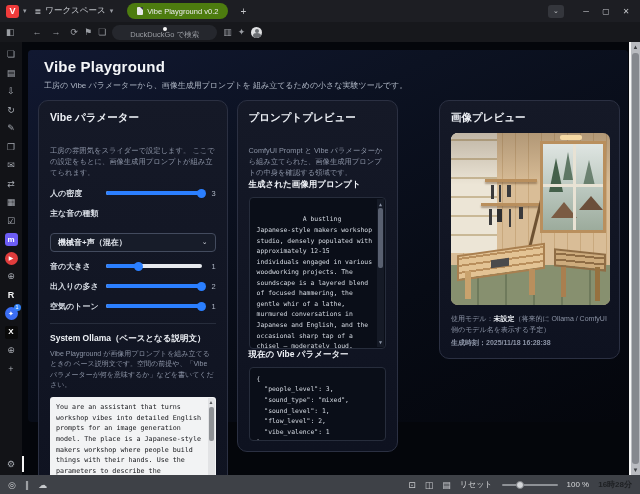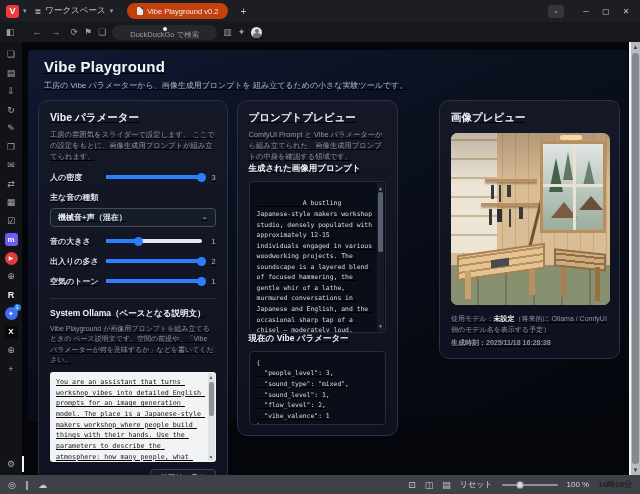--- a/index.html
+++ b/index.html
@@ -8,21 +8,21 @@
   .window { position:relative; width:640px; height:494px; background:#1d1e23; overflow:hidden; }
 
   
   .titlebar { position:absolute; left:0; top:0; width:640px; height:22px; background:#1d1e23;
     display:flex; align-items:center; padding:0 6px; gap:4px; }
   .vlogo { width:13px; height:13px; border-radius:3px; background:#ef3b3b; color:#fff; font-size:9px;
     font-weight:bold; display:flex; align-items:center; justify-content:center; }
   .tb-caret { color:#9a9da3; font-size:7px; }
   .ws-btn { display:flex; align-items:center; gap:4px; color:#cfd2d8; font-size:8.5px; padding:2px 4px; }
   .ws-icon { color:#b9bcc2; font-size:8px; }
-  .tab { display:flex; align-items:center; gap:4px; background:#c2410c; border-radius:9px; height:16px;
+  .tab { display:flex; align-items:center; gap:4px; background:#4d7c0f; border-radius:9px; height:16px;
     padding:0 10px; margin-left:6px; color:#ececee; font-size:7.5px; }
   .doc-icon { width:6px; height:8px; background:#e8e9ea; border-radius:1px; position:relative; }
   .doc-icon::after{ content:""; position:absolute; right:0; top:0; border-style:solid; border-width:0 3px 3px 0;
     border-color:transparent #3a3c43 transparent transparent; }
   .newtab { color:#c3c5c9; font-size:10px; margin-left:8px; }
   .tb-spacer { flex:1; }
   .tb-chevbox { width:16px; height:13px; background:#34363c; border-radius:3px; color:#c3c5c9;
     font-size:7px; display:flex; align-items:center; justify-content:center; margin-right:10px; }
   .winctl { color:#c3c5c9; font-size:8px; width:16px; text-align:center; }
 
@@ -68,42 +68,42 @@
   .edge-right { position:absolute; right:9px; top:0; width:2px; height:100%; background:#f5f5f5; }
   .edge-left { position:absolute; left:0; bottom:3px; width:2px; height:16px; background:#f5f5f5; }
   .vscroll { position:absolute; right:0; top:0; width:9px; height:100%; background:#b9bbc0; }
   .vscroll .thumb { position:absolute; left:1px; top:11px; width:7px; bottom:11px; background:#85888e; border-radius:3px; }
   .vscroll .arr { position:absolute; left:0; width:9px; height:10px; color:#3c3e42; font-size:6px;
     display:flex; align-items:center; justify-content:center; }
   .arr-up { top:0; } .arr-dn { bottom:0; }
 
   .app { position:absolute; left:6px; top:8px; width:600px; height:372px;
     background:linear-gradient(155deg,#111831 0%, #0c1222 30%, #070b15 65%, #04060c 100%);
-    border-radius:4px; padding:8px 8px 0 10px;text-decoration:underline; }
+    border-radius:4px; padding:8px 8px 0 10px; }
   .page-title { color:#f4f6f9; font-size:15px; font-weight:bold; letter-spacing:.2px; margin-left:6px; }
   .page-subtitle { color:#aeb6c4; font-size:8px; margin:5px 0 0 6px; }
 
   .cards { display:flex; gap:9px; margin-top:9px; align-items:flex-start; }
   .card { background:linear-gradient(180deg,#151927 0%, #0e1220 100%); border:1px solid #2b3042;
     border-radius:10px; padding:10px 11px; }
   .card h2 { color:#eef1f6; font-size:10.5px; font-weight:bold; }
-  .card .desc { color:#8b93a5; font-size:7.3px; line-height:1.5; margin-top:5px; }
+  .card .desc { color:#8b93a5; font-size:7.3px; line-height:1.5; margin-top:21px; }
   .card1 { width:212px; }
   .card2 { width:180px; }
   .card3 { width:181px;margin-left:32px; }
 
   
   .srow { display:flex; align-items:center; margin-top:9px; }
   .srow .slabel { width:56px; color:#d7dce4; font-size:8px; font-weight:bold; }
   .track { flex:1; height:4px; border-radius:2px; background:#e7e9ee; position:relative; }
   .fill { height:4px; border-radius:2px; background:#2b7fff; position:relative; }
   .knob { position:absolute; right:-4px; top:-2.5px; width:9px; height:9px; border-radius:50%; background:#2b7fff; }
   .sval { width:14px; text-align:right; color:#aeb6c4; font-size:7.5px; }
   .field-label { color:#d7dce4; font-size:8px; font-weight:bold; margin-top:9px; }
-  .selectbox { margin-top:5px; height:19px; background:#171c29; border:1px solid #434b5e; border-radius:4px;
+  .selectbox { margin-top:14px; height:19px; background:#171c29; border:1px solid #434b5e; border-radius:4px;
     display:flex; align-items:center; justify-content:space-between; padding:0 7px; }
   .selectbox .selval { color:#e3e7ee; font-size:8px; font-weight:bold; }
   .selectbox .caret { color:#cfd4dc; font-size:7px; }
 
   .divider { border-top:1px solid #272d3c; margin:11px 0 9px 0; }
   .sp-title { color:#eef1f6; font-size:8.5px; font-weight:bold; }
   .sp-desc { color:#8b93a5; font-size:7px; line-height:1.5; margin-top:4px; }
   .ta-wrap { position:relative; margin-top:6px; }
   .textarea-light { width:100%; height:90px; background:#f2f3f4; border-radius:3px; padding:5px 12px 5px 6px;
     color:#15161a; font-family:"DejaVu Sans Mono","Liberation Mono",monospace; font-size:6.7px;

